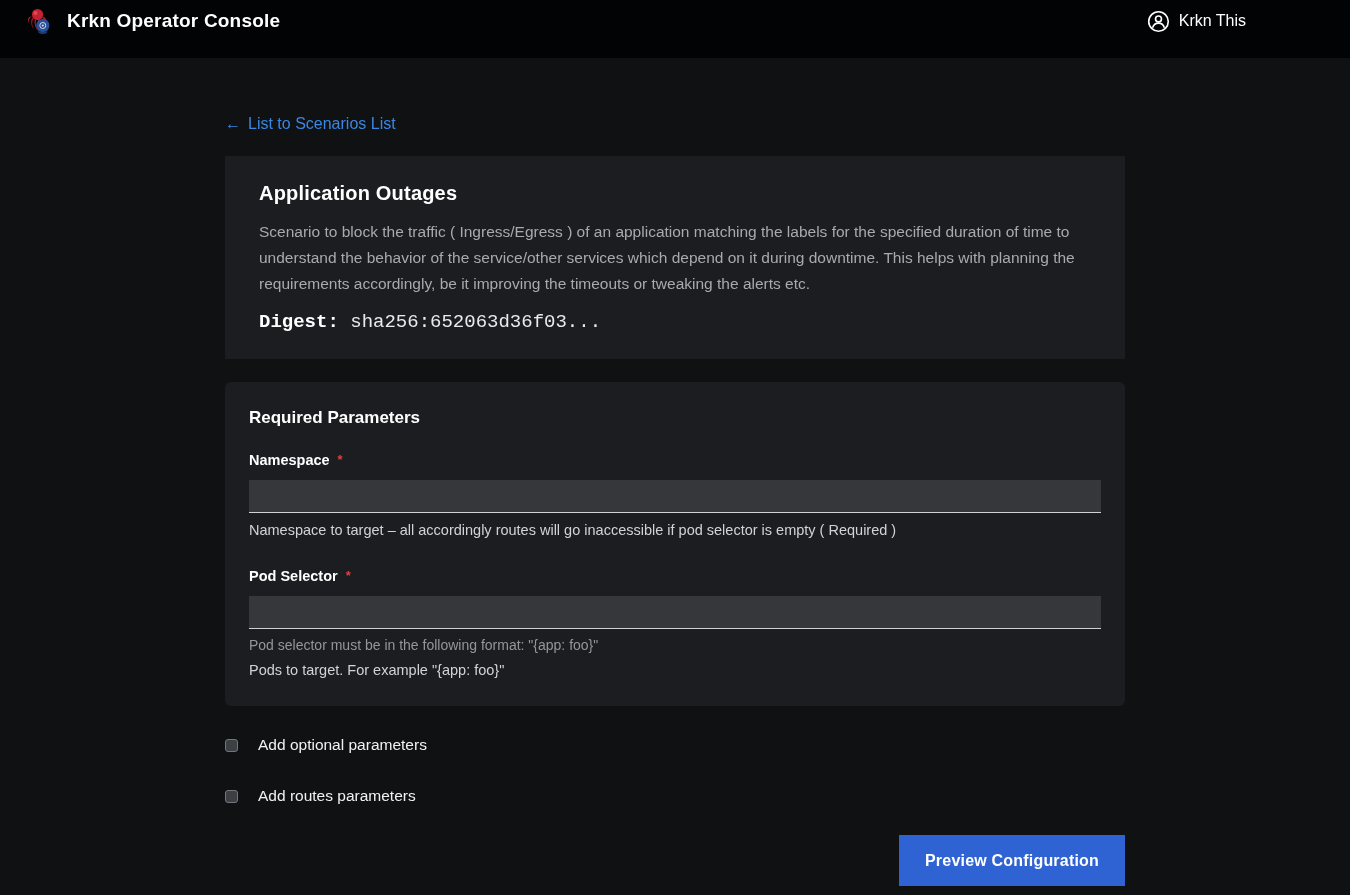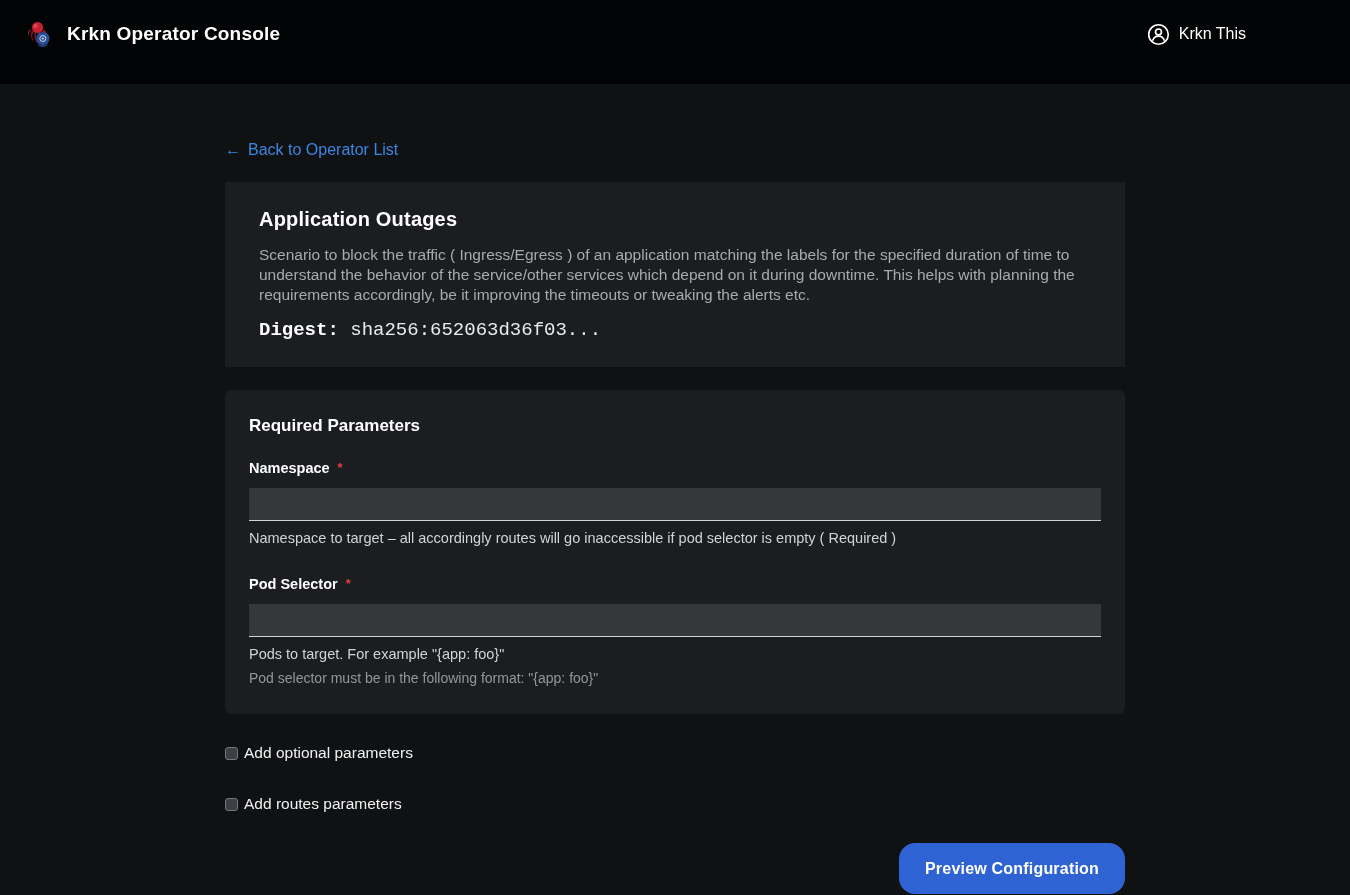--- a/index.html
+++ b/index.html
@@ -19,21 +19,21 @@
   *{box-sizing:border-box;margin:0;padding:0;}
   html,body{width:1350px;height:895px;}
   body{
     background:var(--page-bg);
     font-family:"Liberation Sans", sans-serif;
     color:var(--text-white);
     overflow:hidden;
   }
   
   .header{
-    height:84px;
+    height:58px;
     background:var(--header-bg);
     display:flex;
     align-items:center;
     padding:0 104px 16px 25px;
   }
   .logo{width:30px;height:32px;display:flex;align-items:center;justify-content:center;}
   .header-title{
     font-size:19px;
     font-weight:700;
     letter-spacing:.2px;
@@ -69,21 +69,21 @@
   }
   .scenario-title{
     font-size:20px;
     font-weight:700;
     color:#fff;
     margin-bottom:14px;
     letter-spacing:.2px;
   }
   .scenario-desc{
     font-size:15.5px;
-    line-height:20px;
+    line-height:26px;
     color:var(--text-gray);
     margin-bottom:9px;
   }
   .digest-line{
     font-family:"Liberation Mono", monospace;
     font-size:19px;
     color:#e9eaeb;
     padding-top:5px;
   }
   .digest-line .dlabel{font-weight:700;color:#fff;}
@@ -119,21 +119,21 @@
   }
   .helper.dim{
     margin-top:8px;
     font-size:14px;
     color:var(--helper-dim);
   }
   
   .check-row{
     display:flex;
     align-items:center;
-    gap:6px;
+    gap:20px;
     margin-top:30px;
     cursor:pointer;
   }
   .check-row + .check-row{margin-top:33px;}
   .checkbox{
     width:13px;height:13px;
     background:#3c3f43;
     border:1px solid #73777b;
     border-radius:3px;
     flex:0 0 auto;
@@ -142,21 +142,21 @@
   
   .action-row{
     display:flex;
     justify-content:flex-end;
     margin-top:30px;
   }
   .primary-btn{
     background:var(--accent-blue);
     color:#fff;
     border:none;
-    border-radius:16px;
+    border-radius:0;
     font-family:"Liberation Sans", sans-serif;
     font-size:16px;
     font-weight:700;
     padding:0 26px;
     height:51px;
     cursor:pointer;
     letter-spacing:.2px;
   }
 </style>
 </head>
@@ -189,21 +189,21 @@
     </svg>
     <span class="user-name">Krkn This</span>
   </div>
 </header>
 
 <main class="container">
 
   <div class="back-row">
     <a class="back-link">
       <span>←</span>
-      <span>Back to Operator List</span>
+      <span>List to Scenarios List</span>
     </a>
   </div>
 
   <section class="card">
     <h1 class="scenario-title">Application Outages</h1>
     <p class="scenario-desc">Scenario to block the traffic ( Ingress/Egress ) of an application matching the labels for the specified duration of time to understand the behavior of the service/other services which depend on it during downtime. This helps with planning the requirements accordingly, be it improving the timeouts or tweaking the alerts etc.</p>
     <div class="digest-line">
       <span class="dlabel">Digest:</span>
       <span>sha256:652063d36f03...</span>
     </div>
@@ -220,22 +220,22 @@
       <input class="text-input" type="text" value="" style="">
       <div class="helper">Namespace to target – all accordingly routes will go inaccessible if pod selector is empty ( Required )</div>
     </div>
 
     <div class="field">
       <div class="field-label-row">
         <span class="field-label">Pod Selector</span>
         <span class="req">*</span>
       </div>
       <input class="text-input" type="text" value="" style="">
+      <div class="helper dim">Pod selector must be in the following format: "{app: foo}"</div>
       <div class="helper">Pods to target. For example "{app: foo}"</div>
-      <div class="helper dim">Pod selector must be in the following format: "{app: foo}"</div>
     </div>
   </section>
 
   <div class="check-row">
     <span class="checkbox"></span>
     <span class="check-label">Add optional parameters</span>
   </div>
 
   <div class="check-row">
     <span class="checkbox"></span>

